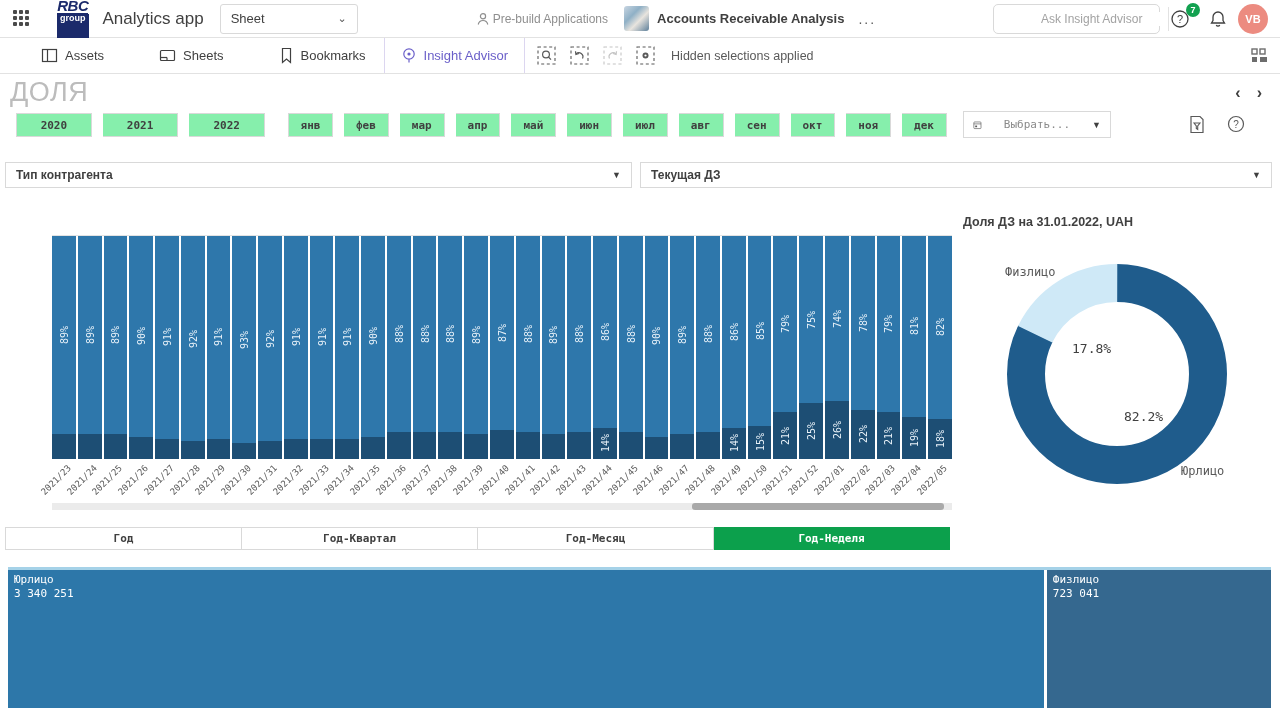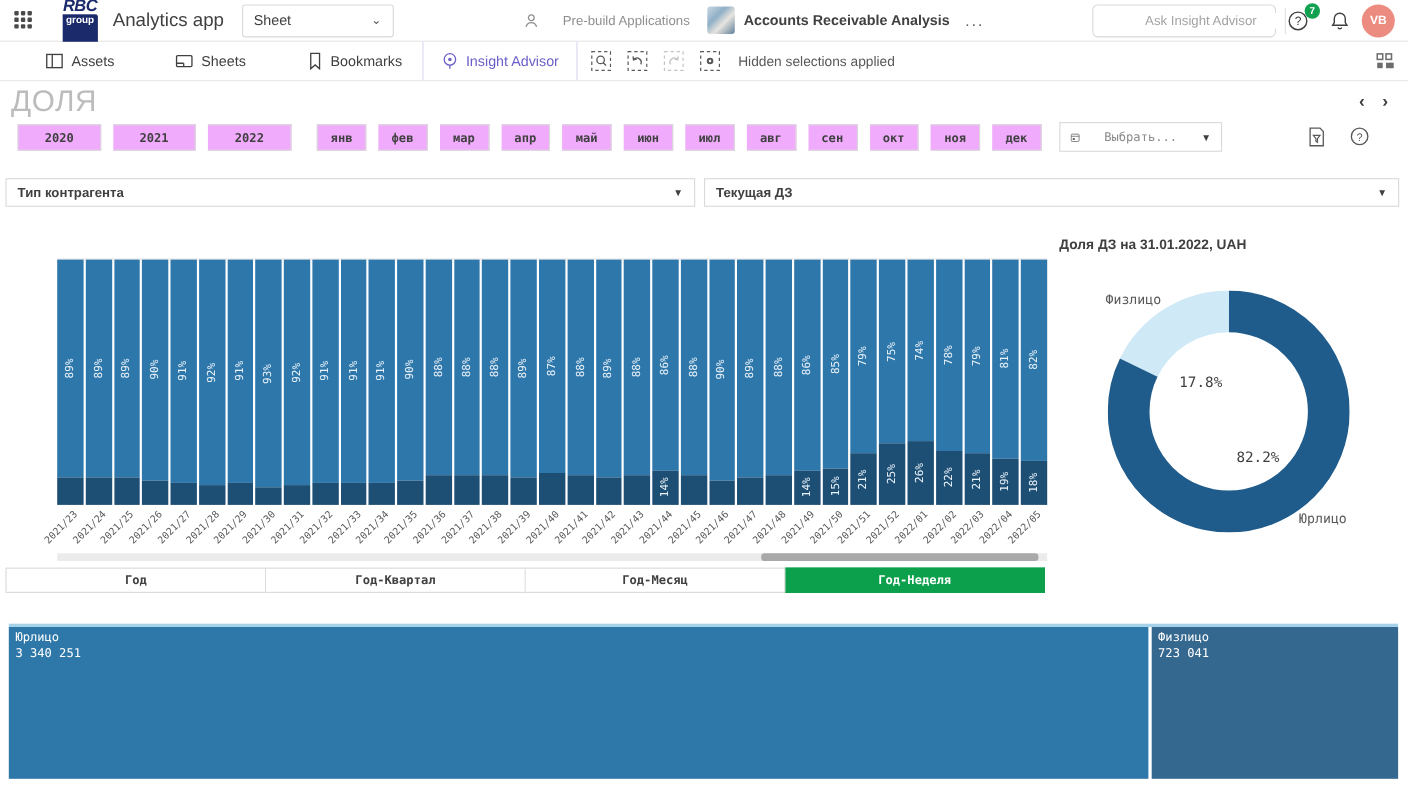--- a/index.html
+++ b/index.html
@@ -10,21 +10,21 @@
   .header { height:38px; display:flex; align-items:center; border-bottom:1px solid #e2e2e2; background:#fff; position:relative; }
   .launcher { width:18px; height:18px; margin:0 14px 0 13px; display:grid; grid-template-columns:repeat(3,4px); grid-template-rows:repeat(3,4px); gap:2px; cursor:pointer; }
   .launcher i { background:#4a4a4a; border-radius:1px; }
   .logo { margin:0 10px 0 12px; text-align:center; line-height:1; cursor:default; }
   .logo .l1 { font-weight:bold; font-style:italic; font-size:15px; color:#1b2a6b; letter-spacing:-0.5px; border-bottom:2px solid #1b2a6b; display:inline-block; padding-bottom:0px; }
   .logo .l2 { font-size:9px; font-weight:bold; color:#fff; background:#1b2a6b; padding:0 3px 17px; display:block; margin-top:-1px; }
   .app-title { font-size:17px; color:#404040; margin:0 16px 0 4px; }
   .sheet-select { width:138px; height:30px; border:1px solid #d9d9d9; border-radius:3px; display:flex; align-items:center; justify-content:space-between; padding:0 10px; font-size:13px; cursor:pointer; }
   .sheet-select .chev { font-size:11px; color:#595959; }
   .crumbs { display:flex; align-items:center; margin-left:118px; }
-  .crumb-sec { display:flex; align-items:center; gap:22px; color:#8f8f8f; font-size:12px; }
+  .crumb-sec { display:flex; align-items:center; gap:3px; color:#8f8f8f; font-size:12px; }
   .thumb { width:25px; height:25px; border-radius:3px; margin:0 8px 0 16px;
     background:linear-gradient(135deg,#c9d6e2 0%,#8fb0c6 35%,#e8e4de 60%,#5d7f9a 100%); }
   .app-name { font-size:13px; font-weight:bold; }
   .dots { color:#595959; font-size:14px; letter-spacing:2px; margin-left:14px; cursor:pointer; }
   .ask { position:absolute; left:993px; top:4px; width:167px; height:30px; border:1px solid #d9d9d9; border-radius:5px; display:flex; align-items:center; padding:0 8px; gap:7px; }
   .ask input { border:none; outline:none; font-size:12px; width:120px; color:#4c1d95; font-family:Liberation Sans, sans-serif;margin-left:32px; }
   .ask input::placeholder { color:#a3a3a3; }
   .hdr-divider { position:absolute; left:1168px; top:7px; height:24px; width:1px; background:#e2e2e2; }
   .help-wrap { position:absolute; left:1170px; top:8px; width:26px; height:24px; cursor:pointer; }
   .badge { position:absolute; right:-4px; top:-5px; min-width:14px; height:14px; border-radius:8px; background:#12a150; color:#fff; font-size:9px; font-weight:bold; display:flex; align-items:center; justify-content:center; padding:0 3px; }
@@ -42,21 +42,21 @@
   .dashbox svg { display:block; }
   .disabled { opacity:0.35; }
 
   
   .sheet { position:relative; width:1280px; height:645px; background:#fff; }
   .sheet-title { position:absolute; left:10px; top:3px; font-size:27px; color:#bcbcbc; letter-spacing:0.5px; }
   .nav-arrows { position:absolute; right:18px; top:10px; display:flex; gap:16px; font-size:16px; color:#404040; }
   .nav-arrows span { cursor:pointer; font-weight:bold; }
 
   .btn-row { position:absolute; top:39px; height:24px; display:flex; }
-  .fbtn { border:1px solid #d9d9d9; border-left:none; background:#f0abfc; font-family:"DejaVu Sans Mono", monospace; font-size:11px; font-weight:bold; color:#404040; display:flex; align-items:center; justify-content:center; cursor:pointer;margin-left:11px; }
+  .fbtn { border:1px solid #d9d9d9; border-left:none; background:#86efac; font-family:"DejaVu Sans Mono", monospace; font-size:11px; font-weight:bold; color:#404040; display:flex; align-items:center; justify-content:center; cursor:pointer;margin-left:11px; }
   .fbtn:first-child { border-left:1px solid #d9d9d9; }
   .years { left:5px; width:260px; } .years .fbtn { width:87px; }
   .months { left:277px; width:670px; } .months .fbtn { width:56px; }
 
   .datepick { position:absolute; left:963px; top:37px; width:148px; height:27px; border:1px solid #d9d9d9; display:flex; align-items:center; padding:0 9px; gap:22px; cursor:pointer; background:#fff; }
   .datepick .dp-label { font-family:"DejaVu Sans Mono", monospace; font-size:11px; color:#8a8a8a; }
   .datepick .dp-caret { margin-left:auto; font-size:9px; color:#404040; }
   .row-icon { position:absolute; top:41px; cursor:pointer; }
 
   .filter-row { position:absolute; top:88px; height:26px; width:1280px; }
@@ -78,21 +78,21 @@
   .hscroll .thumb { position:absolute; right:0; top:0; height:7px; width:252px; background:#a9a9a9; }
 
   
   .donutpanel { position:absolute; left:960px; top:130px; width:315px; height:307px; }
   .donut-title { position:absolute; left:3px; top:11px; font-size:12.5px; font-weight:bold; color:#404040; }
   .donut-svg { position:absolute; left:47px; top:60px; }
   .d-label { position:absolute; font-family:"DejaVu Sans Mono", monospace; font-size:12px; color:#595959; white-space:nowrap; }
   .d-val { position:absolute; font-family:"DejaVu Sans Mono", monospace; font-size:13px; color:#404040; white-space:nowrap; }
 
   
-  .tabs { position:absolute; left:5px; top:442px; width:945px; height:23px; display:flex; }
+  .tabs { position:absolute; left:5px; top:453px; width:945px; height:23px; display:flex; }
   .tab { flex:1; border:1px solid #d9d9d9; border-left:none; background:#fff; font-family:"DejaVu Sans Mono", monospace; font-size:11px; font-weight:bold; color:#404040; display:flex; align-items:center; justify-content:center; cursor:pointer; }
   .tab:first-child { border-left:1px solid #d9d9d9; }
   .tab.active { background:#0ca04c; border-color:#0ca04c; color:#fff; }
 
   
   .treemap { position:absolute; left:8px; top:493px; width:1263px; height:141px; border-top:3px solid #a5d2e8; display:flex; gap:3px; }
   .tm-block { position:relative; }
   .tm-text { position:absolute; left:6px; top:3px; color:#fff; font-family:"DejaVu Sans Mono", monospace; font-size:11px; line-height:1.3; }
 </style>
 </head>

